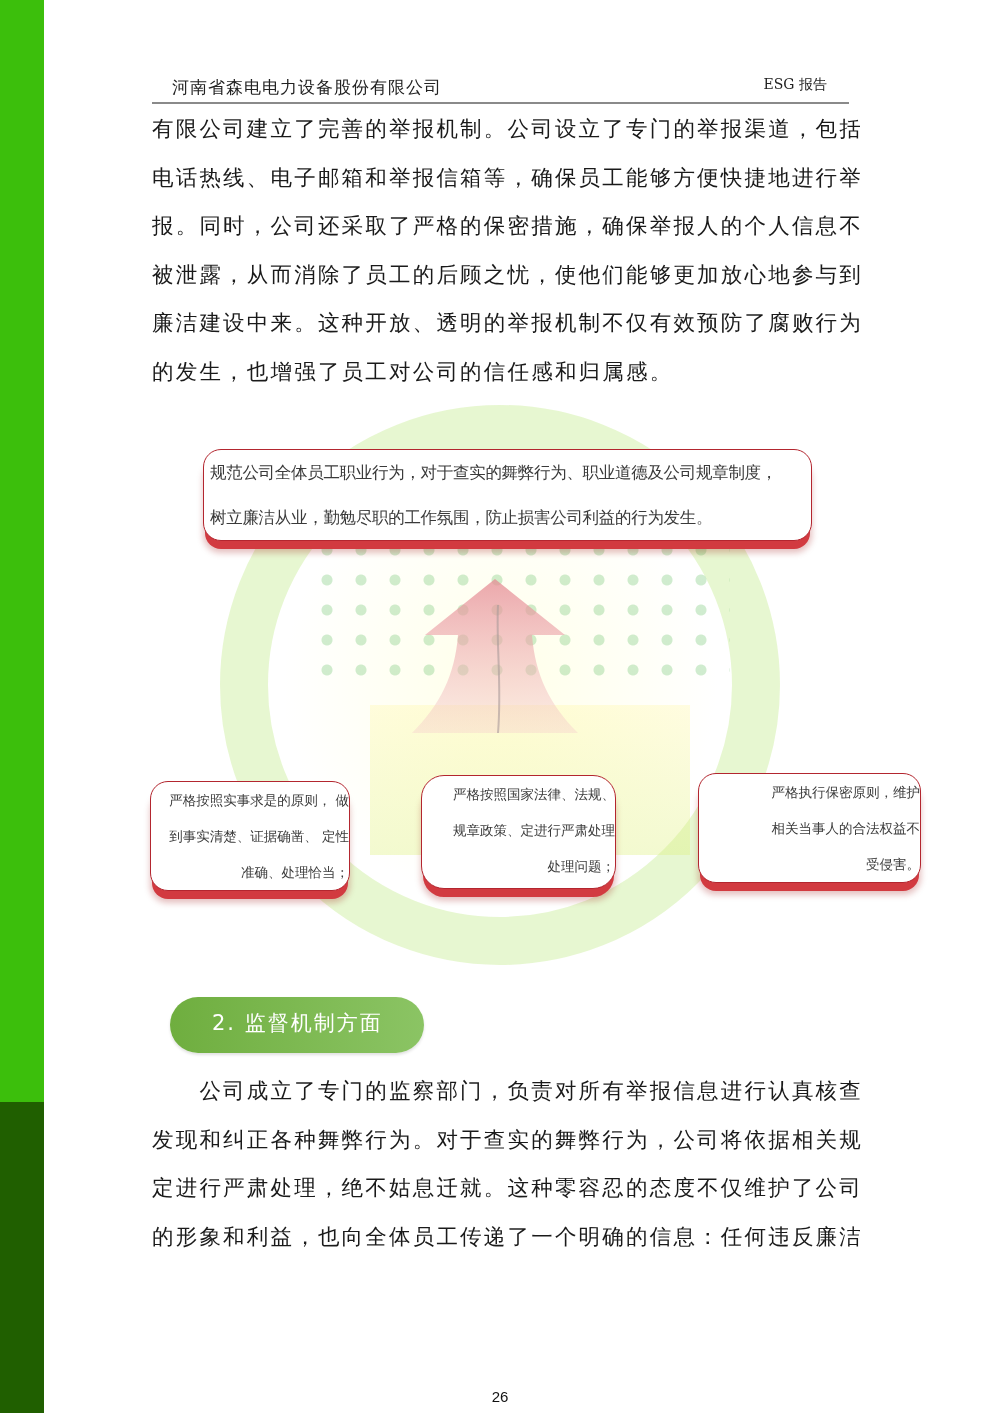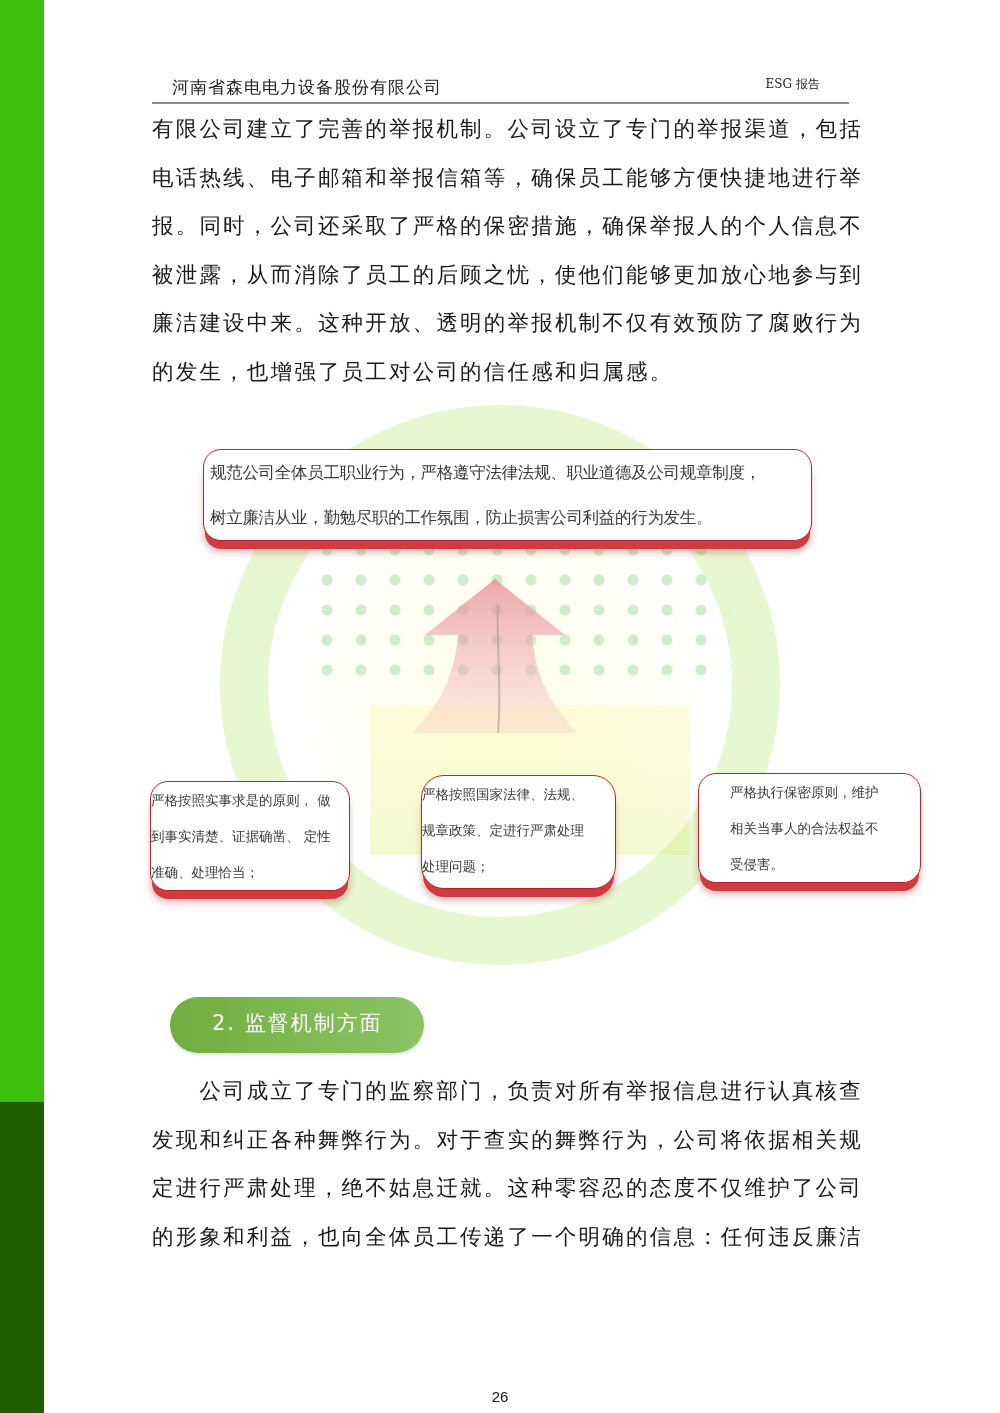--- a/index.html
+++ b/index.html
@@ -7,21 +7,21 @@
     width: 1000px; height: 1413px; position: relative; overflow: hidden;
     background: #ffffff;
     font-family: "DejaVu Serif", "Liberation Serif", serif;
     color: #1a1a1a;
   }
   .sidebar-top { position: absolute; left: 0; top: 0; width: 44px; height: 1102px; background: #3cbf0c; }
   .sidebar-bottom { position: absolute; left: 0; top: 1102px; width: 44px; height: 311px; background: #205f00; }
 
   .header { position: absolute; left: 152px; top: 74px; width: 697px; height: 30px; }
   .header-company { position: absolute; left: 20px; top: 2px; font-size: 17px; letter-spacing: 1px; color: #222; }
-  .header-report { position: absolute; right: 29px; top: 2px; font-size: 12px; color: #222; }
+  .header-report { position: absolute; right: 22px; top: 2px; font-size: 14px; color: #222; }
   .header-rule { position: absolute; left: 0; top: 28px; width: 697px; height: 2px; background: #8a8a8a; }
 
   .para { position: absolute; left: 152px; width: 700px; font-size: 21.5px; line-height: 48.5px; letter-spacing: 2.2px; text-align: justify; }
   .para .line { display: block; white-space: nowrap; height: 48.5px; font-family: Liberation Mono, monospace; }
   .p1 { top: 106px; }
   .p2 { top: 1068px; }
 
   
   .diagram { position: absolute; left: 140px; top: 385px; width: 770px; height: 600px; }
   .bg-ring { position: absolute; left: 80px; top: 20px; width: 560px; height: 560px; border-radius: 50%;
@@ -30,21 +30,21 @@
     background: radial-gradient(circle, rgba(255,255,190,0.35) 0%, rgba(255,255,255,0) 70%); }
   .bg-buildings { position: absolute; left: 230px; top: 320px; width: 320px; height: 150px;
     background: linear-gradient(180deg, rgba(255,245,140,0.25), rgba(220,240,120,0.35)); }
   .tree-dots { position: absolute; left: 170px; top: 150px; width: 420px; height: 150px;
     background-image: radial-gradient(circle, rgba(120,200,120,0.35) 5px, transparent 6px);
     background-size: 34px 30px; }
   .arrow { position: absolute; left: 270px; top: 190px; width: 170px; height: 160px; }
 
   .box { position: absolute; background: #fff; border: 1.5px solid #b3262f; border-radius: 18px;
     box-shadow: 0 10px 0 -2px #d23a40, 0 12px 6px rgba(150,0,0,0.25);
-    font-family: "DejaVu Sans", "Liberation Sans", sans-serif; color: #3a3a3a; text-align: left; }
+    font-family: "DejaVu Sans", "Liberation Sans", sans-serif; color: #3a3a3a; text-align: right; }
   .box-top { left: 63px; top: 64px; width: 607px; height: 90px; text-align: left; font-size: 16.5px; }
   .box-top .line { display: block; padding-left: 6px; height: 45px; line-height: 45px; letter-spacing: -0.3px; }
   .box-small { font-size: 13.5px; }
   .box-small .line { display: block; height: 36px; line-height: 36px; }
   .box-left { left: 10px; top: 396px; width: 198px; height: 108px; }
   .box-mid { left: 281px; top: 390px; width: 193px; height: 112px; border-radius: 23px; }
   .box-right { left: 558px; top: 388px; width: 190px; height: 108px; padding-left: 31px; }
 
   .section-pill { position: absolute; left: 170px; top: 997px; width: 254px; height: 56px; border-radius: 28px;
     background: linear-gradient(90deg, #6fae3f, #8bc464); box-shadow: 0 2px 3px rgba(0,0,0,0.12); }
@@ -85,21 +85,21 @@
       <linearGradient id="ag" x1="0" y1="0" x2="0" y2="1">
         <stop offset="0" stop-color="#e58a93" stop-opacity="0.75"></stop>
         <stop offset="1" stop-color="#f5c9cc" stop-opacity="0.35"></stop>
       </linearGradient>
     </defs>
     <path d="M85 4 L155 60 L122 60 C125 100 140 130 168 158 L2 158 C30 130 45 100 48 60 L15 60 Z" fill="url(#ag)"></path>
     <path d="M88 30 C86 70 92 110 88 158" stroke="#a89a9a" stroke-width="2" fill="none" opacity="0.6"></path>
   </svg>
 
   <div class="box box-top">
-    <span class="line">规范公司全体员工职业行为，严格遵守法律法规、职业道德及公司规章制度，</span>
+    <span class="line">规范公司全体员工职业行为，对于查实的舞弊行为、职业道德及公司规章制度，</span>
     <span class="line">树立廉洁从业，勤勉尽职的工作氛围，防止损害公司利益的行为发生。</span>
   </div>
 
   <div class="box box-small box-left">
     <span class="line">严格按照实事求是的原则， 做</span>
     <span class="line">到事实清楚、证据确凿、 定性</span>
     <span class="line">准确、处理恰当；</span>
   </div>
 
   <div class="box box-small box-mid">

